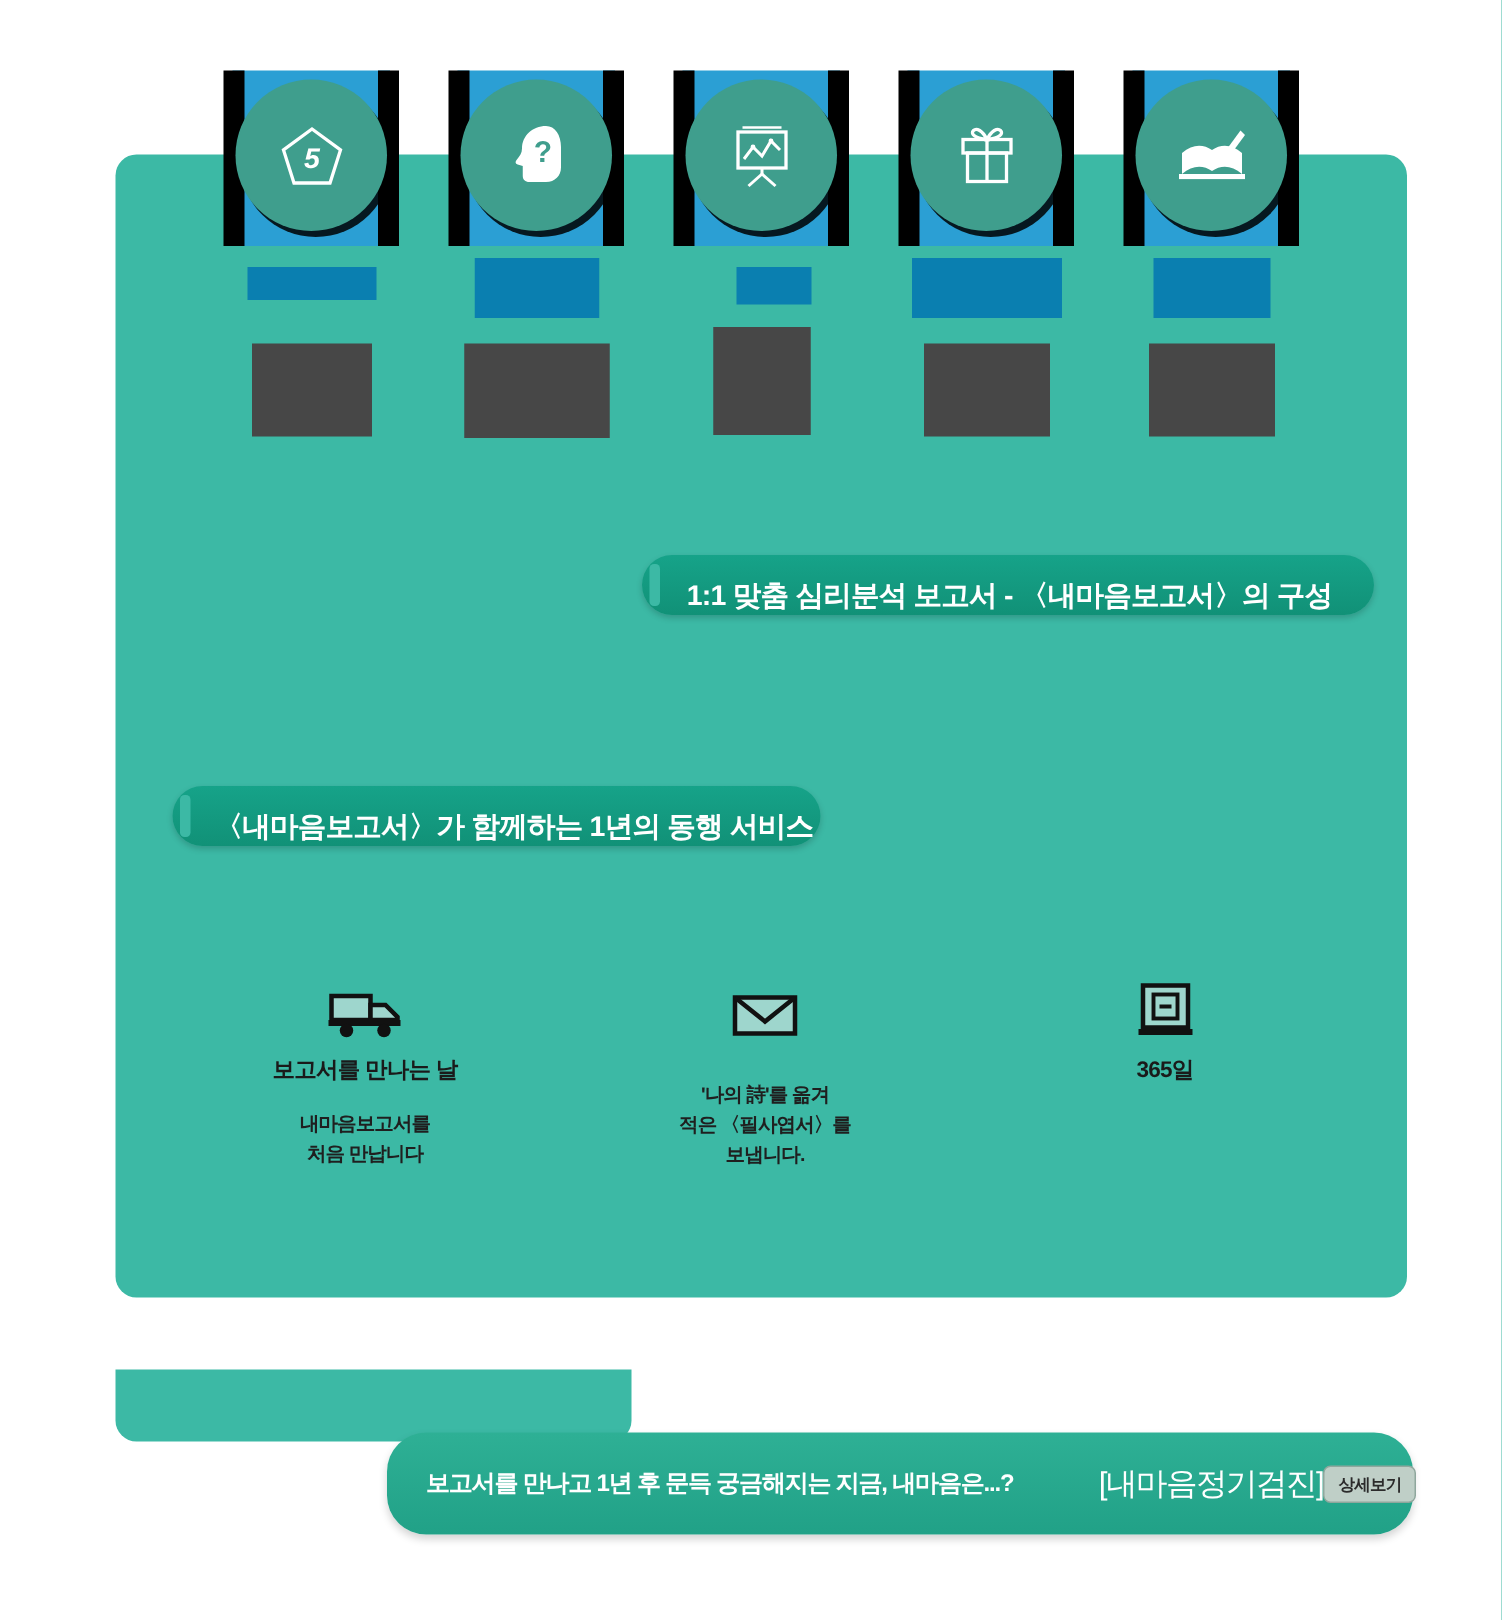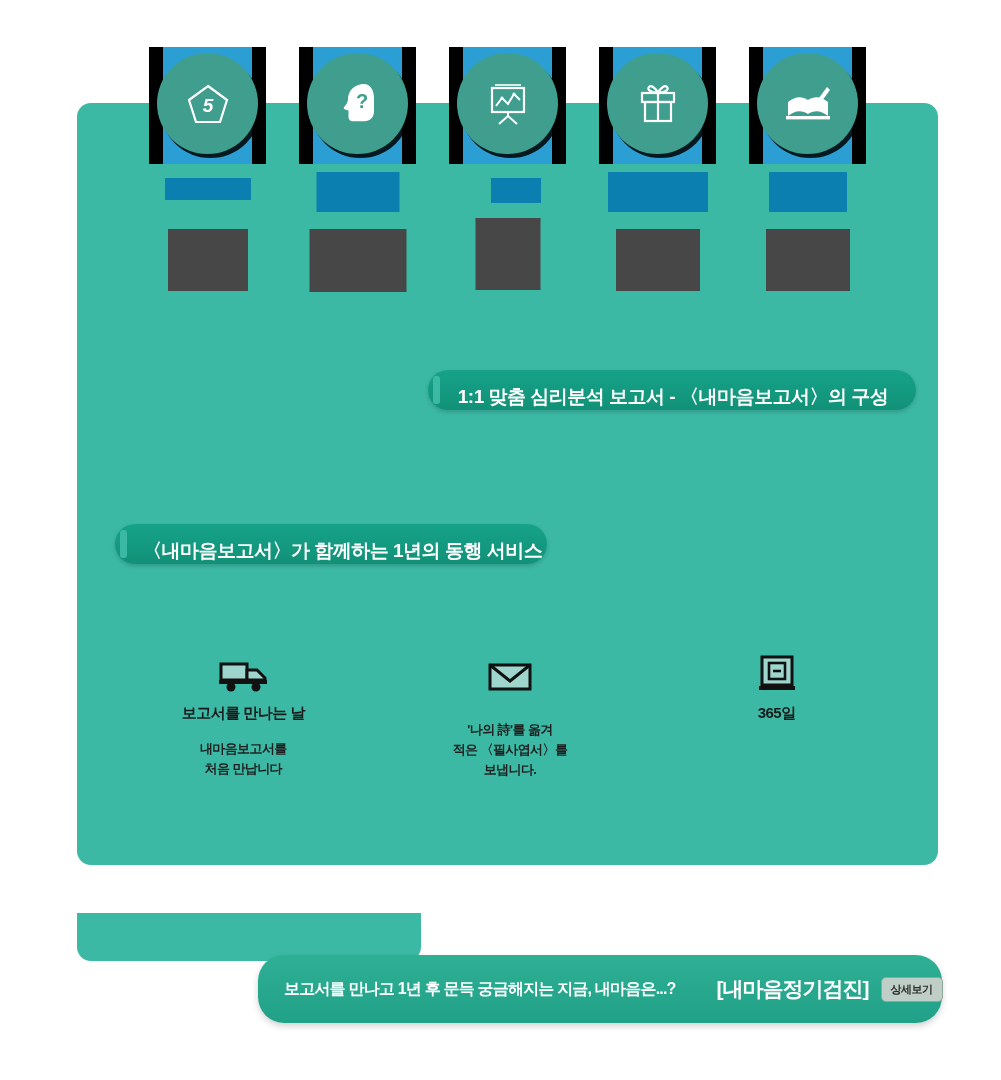--- a/index.html
+++ b/index.html
@@ -214,28 +214,27 @@
   .cta-text {
     color: #ffffff;
     font-size: 16px;
     font-weight: bold;
     letter-spacing: -0.8px;
     white-space: nowrap;
   }
   .cta-strong {
     color: #ffffff;
     font-size: 21px;
-    font-weight: bold;
+    font-weight: normal;
     letter-spacing: -1px;
-    margin-left: 9px;
+    margin-left: 25px;
     white-space: nowrap;
     padding-left: 32px;
   }
   .cta-btn {
-    margin-left: 12px;
     background: #bfcfc7;
     border: 1px solid #8fa79d;
     border-radius: 5px;
     color: #2b2b2b;
     font-size: 11px;
     font-weight: bold;
     letter-spacing: -0.5px;
     padding: 4px 9px;
     white-space: nowrap;
     cursor: pointer;

